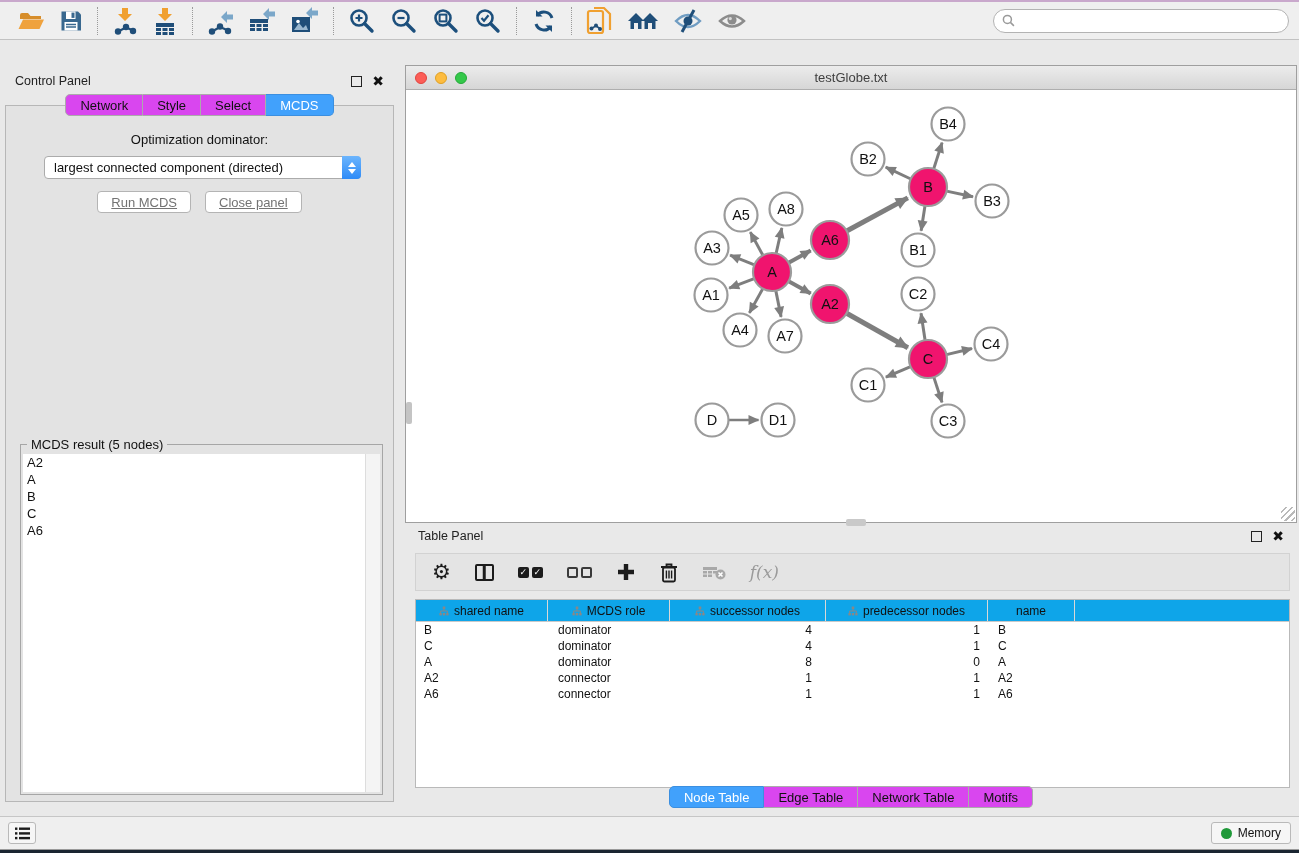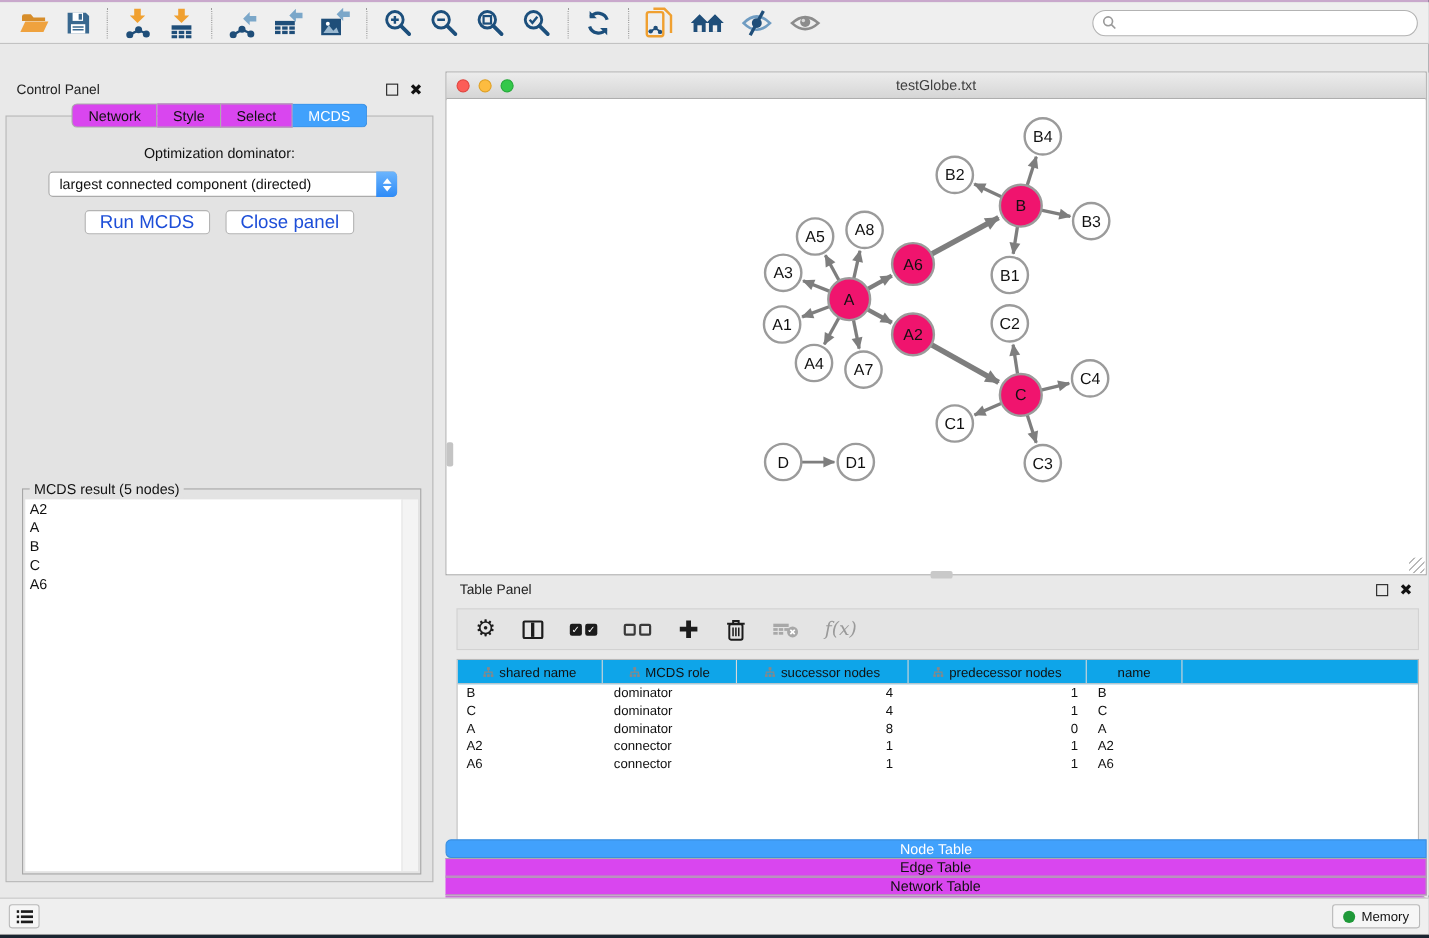--- a/index.html
+++ b/index.html
@@ -43,21 +43,21 @@
   .seg:last-child { border-radius:0 5px 5px 0; }
   .seg.active { background:#41a1fc; color:#fff; border-color:#3b8fe0; }
   .cp-body { position:absolute; left:0; right:0; top:37px; bottom:0; background:#e3e3e3; border:1px solid #b7b7b7; }
   .opt-label { margin-top:26px; text-align:center; font-size:13px; color:#111; }
   .combo { position:relative; margin:9px 32px 0 38px; height:23px; background:#fff; border:1px solid #ababab; border-radius:4px; display:flex; align-items:center; cursor:pointer; }
   .combo-text { flex:1; font-size:13px; padding-left:9px; color:#111; white-space:nowrap; }
   .combo-stepper { width:19px; height:23px; margin:-1px -1px -1px 0; border-radius:0 4px 4px 0; background:linear-gradient(#6cb5fd,#2e8bf7); display:flex; flex-direction:column; align-items:center; justify-content:center; gap:2px; }
   .chev-up { width:0; height:0; border-left:4px solid transparent; border-right:4px solid transparent; border-bottom:5px solid #fff; }
   .chev-dn { width:0; height:0; border-left:4px solid transparent; border-right:4px solid transparent; border-top:5px solid #fff; }
   .cp-buttons { display:flex; justify-content:center; gap:14px; margin-top:12px; }
-  .btn { height:22px; background:#fff; border:1px solid #b4b4b4; border-radius:4px; font-size:17px; color:#1d4ed8; padding:0 13px; display:flex; align-items:center; cursor:pointer; }
+  .btn { height:22px; background:#fff; border:1px solid #b4b4b4; border-radius:4px; font-size:13px; color:#737373; padding:0 13px; display:flex; align-items:center; cursor:pointer;text-decoration:underline; }
   .result-group { position:absolute; left:14px; right:10px; top:338px; bottom:6px; border:1px solid #a6a6a6; }
   .result-legend { position:absolute; top:-8px; left:6px; background:#e3e3e3; padding:0 4px; font-size:13px; color:#111; }
   .result-list { position:absolute; left:2px; right:16px; top:9px; bottom:2px; background:#fff; border-right:1px solid #ddd; overflow:hidden; }
   .result-scroll { position:absolute; right:2px; top:9px; width:14px; bottom:2px; background:#f4f4f4; }
   .list-item { font-size:13px; color:#111; padding:1px 0 1px 4px; line-height:15px; cursor:default; }
 
   
   .right-col { position:absolute; left:405px; right:2px; top:0; bottom:0; }
 
   
@@ -82,21 +82,21 @@
   .cb-pair { display:flex; gap:3px; }
   .cb { width:11px; height:11px; border-radius:2px; }
   .cb.on { background:#1c1c1c; color:#fff; font-size:9px; line-height:11px; text-align:center; }
   .cb.off { border:2px solid #3a3a3a; background:#e4e4e4; }
   .fx-label { font-family:"DejaVu Serif","Liberation Serif",serif; font-style:italic; font-size:17px; color:#9a9a9a; }
   .tp-table { position:absolute; left:10px; right:7px; top:76px; height:189px; background:#fff; border:1px solid #b9b9b9; overflow:hidden; }
   .t-headrow { display:flex; height:22px; background:#0ea5e9; border-bottom:1px solid #c9c9c9; }
   .t-hcell { display:flex; align-items:center; justify-content:center; gap:5px; font-size:12px; color:#111; border-right:1px solid #d8d8d8; cursor:pointer; }
   .t-row { display:flex; height:16px; }
   .t-cell { font-size:12px; color:#111; line-height:16px; white-space:nowrap; }
-  .tp-tabs { position:absolute; left:0; right:0; bottom:6px; display:flex; justify-content:center; height:22px;flex-direction:column; }
+  .tp-tabs { position:absolute; left:0; right:0; bottom:6px; display:flex; justify-content:center; height:22px; }
   .statusbar { position:absolute; left:0; right:0; bottom:0; height:33px; background:#efefef; border-top:1px solid #c6c6c6; display:flex; align-items:center; padding:0 8px; }
   .sb-list-btn { width:28px; height:22px; background:#f6f6f6; border:1px solid #b9b9b9; border-radius:3px; display:flex; align-items:center; justify-content:center; cursor:pointer; }
   .memory-btn { margin-left:auto; height:22px; background:#f6f6f6; border:1px solid #b9b9b9; border-radius:3px; display:flex; align-items:center; gap:6px; padding:0 9px; cursor:pointer; }
   .mem-dot { width:11px; height:11px; border-radius:50%; background:#1f9939; }
   .memory-label { font-size:12px; color:#111; }
 </style>
 </head>
 <body>
 
 <div class="desktop">

